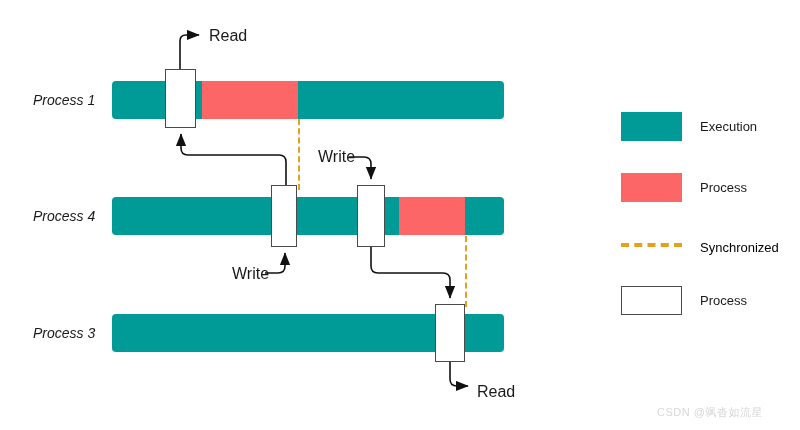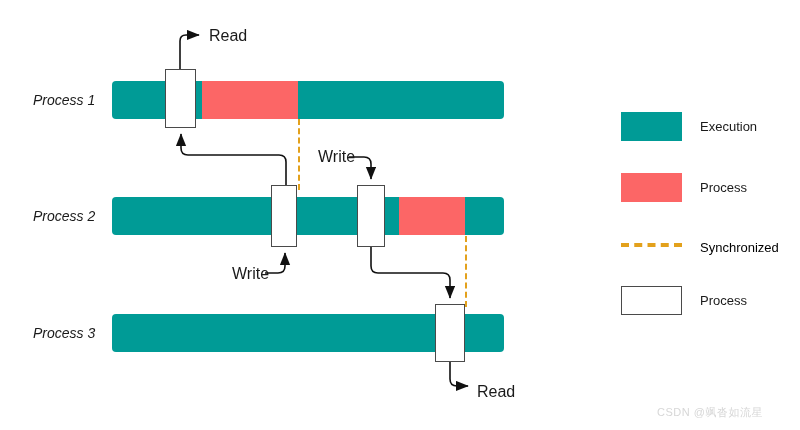--- a/index.html
+++ b/index.html
@@ -52,21 +52,21 @@
   </svg>
 
   <div id="procs">
       <div class="lbl proc-label" style="left: 33px; top: 93px; color: rgb(26, 26, 26);">Process 1</div>
       <div class="bar-wrap" style="left: 112px; top: 81px; width: 392px; height: 38px;">
         <div class="seg" style="left: 0px; top: 0px; width: 90px; height: 38px; background: rgb(0, 155, 150);"></div>
         <div class="seg" style="left: 90px; top: 0px; width: 96px; height: 38px; background: rgb(252, 102, 102);"></div>
         <div class="seg" style="left: 186px; top: 0px; width: 206px; height: 38px; background: rgb(0, 155, 150);"></div>
       </div>
       <div class="channel" style="left: 165px; top: 69px; width: 31px; height: 59px; background: rgb(255, 255, 255); border-color: rgb(74, 74, 74);"></div>
-      <div class="lbl proc-label" style="left: 33px; top: 209px; color: rgb(26, 26, 26);">Process 2</div>
+      <div class="lbl proc-label" style="left: 33px; top: 209px; color: rgb(26, 26, 26);">Process 4</div>
       <div class="bar-wrap" style="left: 112px; top: 197px; width: 392px; height: 38px;">
         <div class="seg" style="left: 0px; top: 0px; width: 287px; height: 38px; background: rgb(0, 155, 150);"></div>
         <div class="seg" style="left: 287px; top: 0px; width: 66px; height: 38px; background: rgb(252, 102, 102);"></div>
         <div class="seg" style="left: 353px; top: 0px; width: 39px; height: 38px; background: rgb(0, 155, 150);"></div>
       </div>
       <div class="channel" style="left: 271px; top: 185px; width: 26px; height: 62px; background: rgb(255, 255, 255); border-color: rgb(74, 74, 74);"></div>
       <div class="channel" style="left: 357px; top: 185px; width: 28px; height: 62px; background: rgb(255, 255, 255); border-color: rgb(74, 74, 74);"></div>
       <div class="lbl proc-label" style="left: 33px; top: 326px; color: rgb(26, 26, 26);">Process 3</div>
       <div class="bar-wrap" style="left: 112px; top: 314px; width: 392px; height: 38px;">
         <div class="seg" style="left: 0px; top: 0px; width: 392px; height: 38px; background: rgb(0, 155, 150);"></div>

